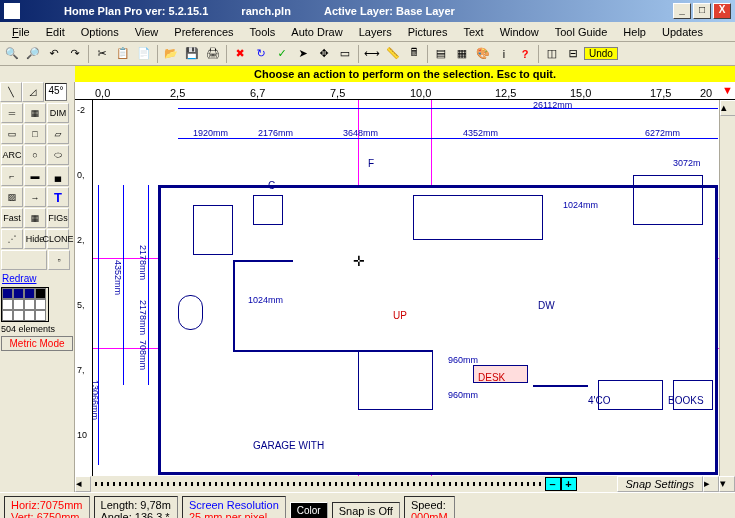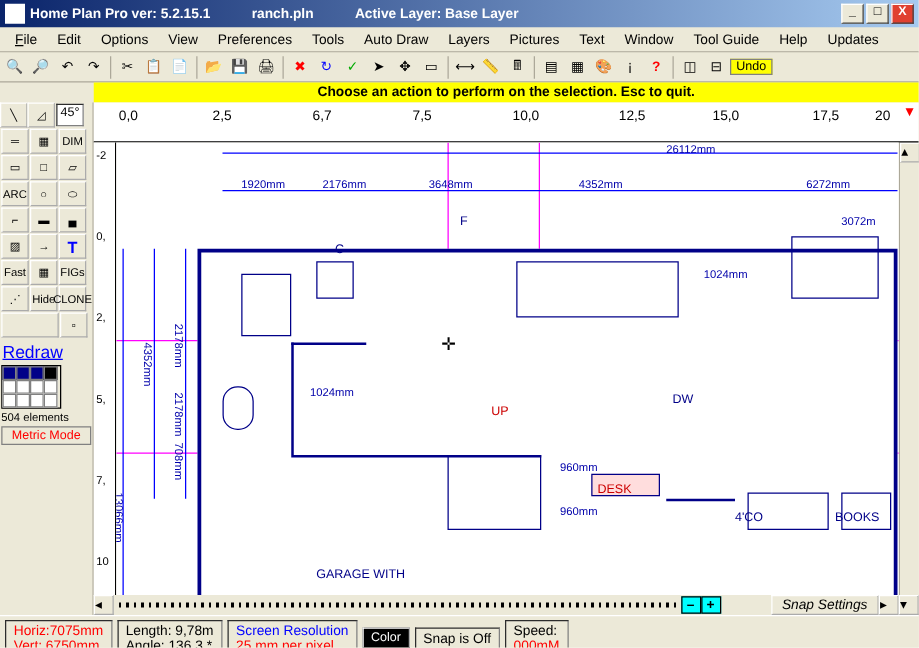--- a/index.html
+++ b/index.html
@@ -1,17 +1,17 @@
 <!DOCTYPE html>
 <html><head>
 <meta charset="utf-8">
 <style>
 * { margin: 0; padding: 0; box-sizing: border-box; font-family: Tahoma, sans-serif; font-size: 11px; }
 body { background: #ece9d8; overflow: hidden; width: 735px; height: 518px; }
-.titlebar { background: linear-gradient(to right, #0a246a, #a6caf0); color: #fff; height: 22px; display: flex; align-items: center; padding: 0 4px; font-weight: bold; }
+.titlebar { background: linear-gradient(to right, #0a246a, #a6caf0); color: #fff; height: 22px; display: flex; align-items: center; padding: 0 4px; font-weight: bold; gap: 40px; }
 .titlebar .icon { width: 16px; height: 16px; background: #fff; margin-right: 4px; display: inline-block; }
 .titlebar .title-text { flex: 1; }
 .titlebar .fname { margin-left: 30px; }
 .titlebar .layer { margin-left: 30px; }
 .winbtns { display: flex; gap: 2px; }
 .winbtn { width: 18px; height: 16px; background: #ece9d8; border: 1px solid #fff; border-right-color: #404040; border-bottom-color: #404040; text-align: center; line-height: 12px; font-weight: bold; font-size: 10px; color: #000; cursor: pointer; }
 .winbtn.close { background: #e04030; color: #fff; }
 .menubar { background: #ece9d8; height: 20px; display: flex; align-items: center; padding: 0 4px; border-bottom: 1px solid #aca899; }
 .menuitem { padding: 2px 8px; cursor: pointer; }
 .menuitem u { text-decoration: underline; }
@@ -20,27 +20,27 @@
 .tbtn { width: 20px; height: 20px; border: 1px solid #ece9d8; display: flex; align-items: center; justify-content: center; cursor: pointer; }
 .sep { width: 1px; height: 18px; background: #aca899; margin: 0 2px; }
 .undo { background: #ff0; border: 1px solid #808080; padding: 0 4px; font-size: 10px; cursor: pointer; }
 .yellowbar { background: #ff0; height: 16px; text-align: center; font-weight: bold; font-size: 11px; line-height: 16px; margin-left: 75px; }
 .workarea { display: flex; height: 410px; }
 .leftpanel { width: 75px; background: #ece9d8; border-right: 1px solid #aca899; display: flex; flex-direction: column; }
 .degree { background: #fff; border: 1px inset #808080; padding: 1px; font-size: 10px; text-align: center; margin: 1px; }
 .toolgrid { display: flex; flex-wrap: wrap; padding: 1px; gap: 1px; }
 .tool { width: 22px; height: 20px; border: 1px outset #fff; background: #ece9d8; display: flex; align-items: center; justify-content: center; cursor: pointer; font-size: 9px; }
 .tool.wide { width: 46px; }
-.redraw { color: #00f; text-decoration: underline; padding: 2px; cursor: pointer; font-size: 14px; }
+.redraw { color: #00f; text-decoration: underline; padding: 2px; cursor: pointer; font-size: 10px; }
 .swatches { display: flex; flex-wrap: wrap; width: 48px; margin: 1px; border: 1px solid #000; }
 .sw { width: 11px; height: 11px; border: 1px solid #808080; }
 .info { font-size: 9px; padding: 1px; }
 .metric { color: #f00; border: 1px solid #808080; padding: 1px; text-align: center; font-size: 10px; margin: 1px; }
 .canvas-wrap { flex: 1; display: flex; flex-direction: column; }
-.ruler-h { height: 32px; background: #fff; border-bottom: 1px solid #000; position: relative; font-size: 9px; }
+.ruler-h { height: 18px; background: #fff; border-bottom: 1px solid #000; position: relative; font-size: 9px; }
 .ruler-h .lbl { position: absolute; top: 5px; }
 .canvas-row { flex: 1; display: flex; }
 .ruler-v { width: 18px; background: #fff; border-right: 1px solid #000; position: relative; }
 .ruler-v .lbl { position: absolute; left: 2px; font-size: 9px; transform: translateY(-50%); }
 .canvas { flex: 1; background: #fff; position: relative; overflow: hidden; }
 .scrollbar-v { width: 16px; background: #ece9d8; border-left: 1px solid #aca899; }
 .scrollbar-h { height: 16px; background: #ece9d8; display: flex; align-items: center; }
 .sbtn { width: 16px; height: 16px; border: 1px outset #fff; background: #ece9d8; cursor: pointer; }
 .dots { flex: 1; background: repeating-linear-gradient(to right, #000 0, #000 2px, #ece9d8 2px, #ece9d8 6px); height: 4px; margin: 6px 4px; }
 .zoom { background: #0ff; width: 16px; height: 14px; border: 1px solid #000; text-align: center; font-weight: bold; cursor: pointer; line-height: 12px; }

